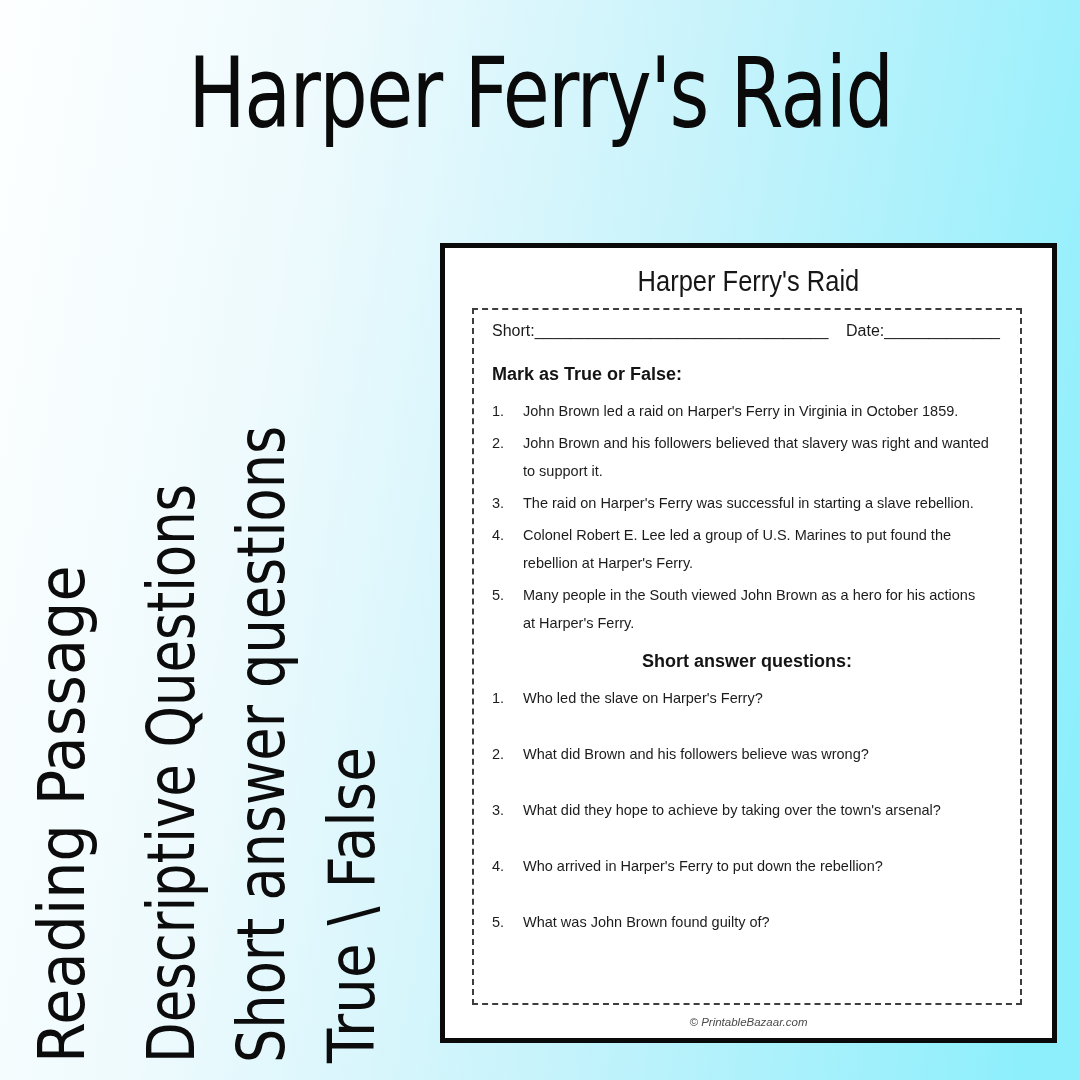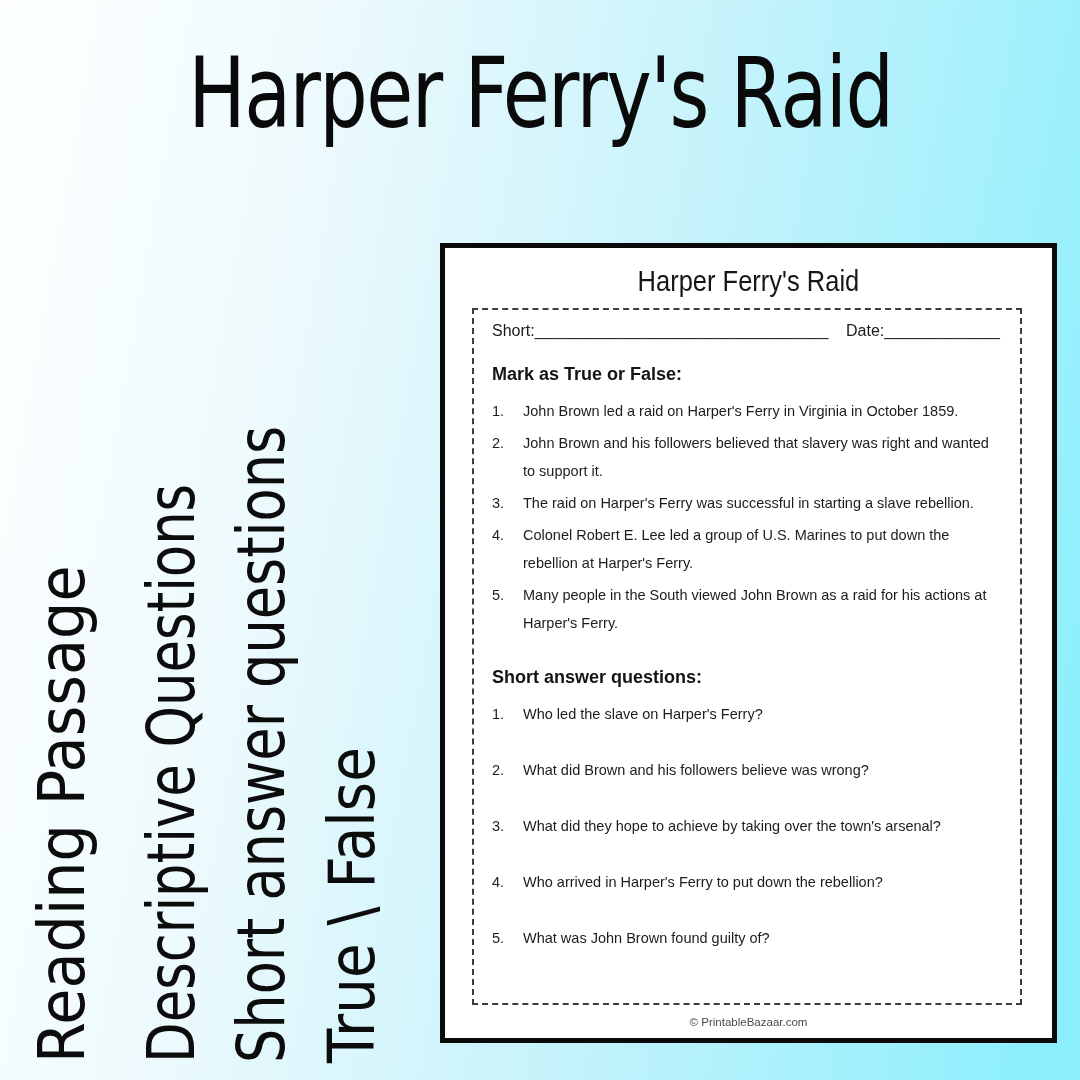--- a/index.html
+++ b/index.html
@@ -41,24 +41,24 @@
   .name-row { display:flex; font-size:16px; color:#1a1a1a; }
   .name-group { flex:1; white-space:nowrap; overflow:hidden; }
   .date-group { white-space:nowrap; margin-right:2px; }
   .heading { margin-top:24px; font-weight:bold; font-size:18px; color:#141414; }
   ol.qlist { margin:12px 0 0 0; padding:0; list-style:none; }
   ol.qlist li { display:flex; line-height:28px; }
   ol.qlist.tf li { margin-bottom:4px; }
   ol.qlist.sa li { margin-bottom:28px; }
   .num { flex:none; width:31px; }
   .txt { width:466px; }
-  .sa-heading { margin-top:30px; }
+  .sa-heading { margin-top:14px;text-align:center; }
   .ws-footer {
     position:absolute; bottom:10px; left:0; width:100%;
-    text-align:center; font-size:11.5px; color:#4a4a4a;
+    text-align:center; font-size:11.5px; color:#4a4a4a;font-style:italic;
   }
 </style>
 </head>
 <body>
 
 <div class="canvas">
 
   <h1 class="page-title">
     <span>Harper Ferry's Raid</span>
   </h1>
@@ -103,25 +103,25 @@
         <li>
           <span class="num">2.</span>
           <span class="txt">John Brown and his followers believed that slavery was right and wanted to support it.</span>
         </li>
         <li>
           <span class="num">3.</span>
           <span class="txt">The raid on Harper's Ferry was successful in starting a slave rebellion.</span>
         </li>
         <li>
           <span class="num">4.</span>
-          <span class="txt">Colonel Robert E. Lee led a group of U.S. Marines to put down the rebellion at Harper's Ferry.</span>
+          <span class="txt">Colonel Robert E. Lee led a group of U.S. Marines to put found the rebellion at Harper's Ferry.</span>
         </li>
         <li>
           <span class="num">5.</span>
-          <span class="txt">Many people in the South viewed John Brown as a raid for his actions at Harper's Ferry.</span>
+          <span class="txt">Many people in the South viewed John Brown as a hero for his actions at Harper's Ferry.</span>
         </li>
       </ol>
 
       <div class="heading sa-heading">Short answer questions:</div>
 
       <ol class="qlist sa">
         <li>
           <span class="num">1.</span>
           <span class="txt">Who led the slave on Harper's Ferry?</span>
         </li>

